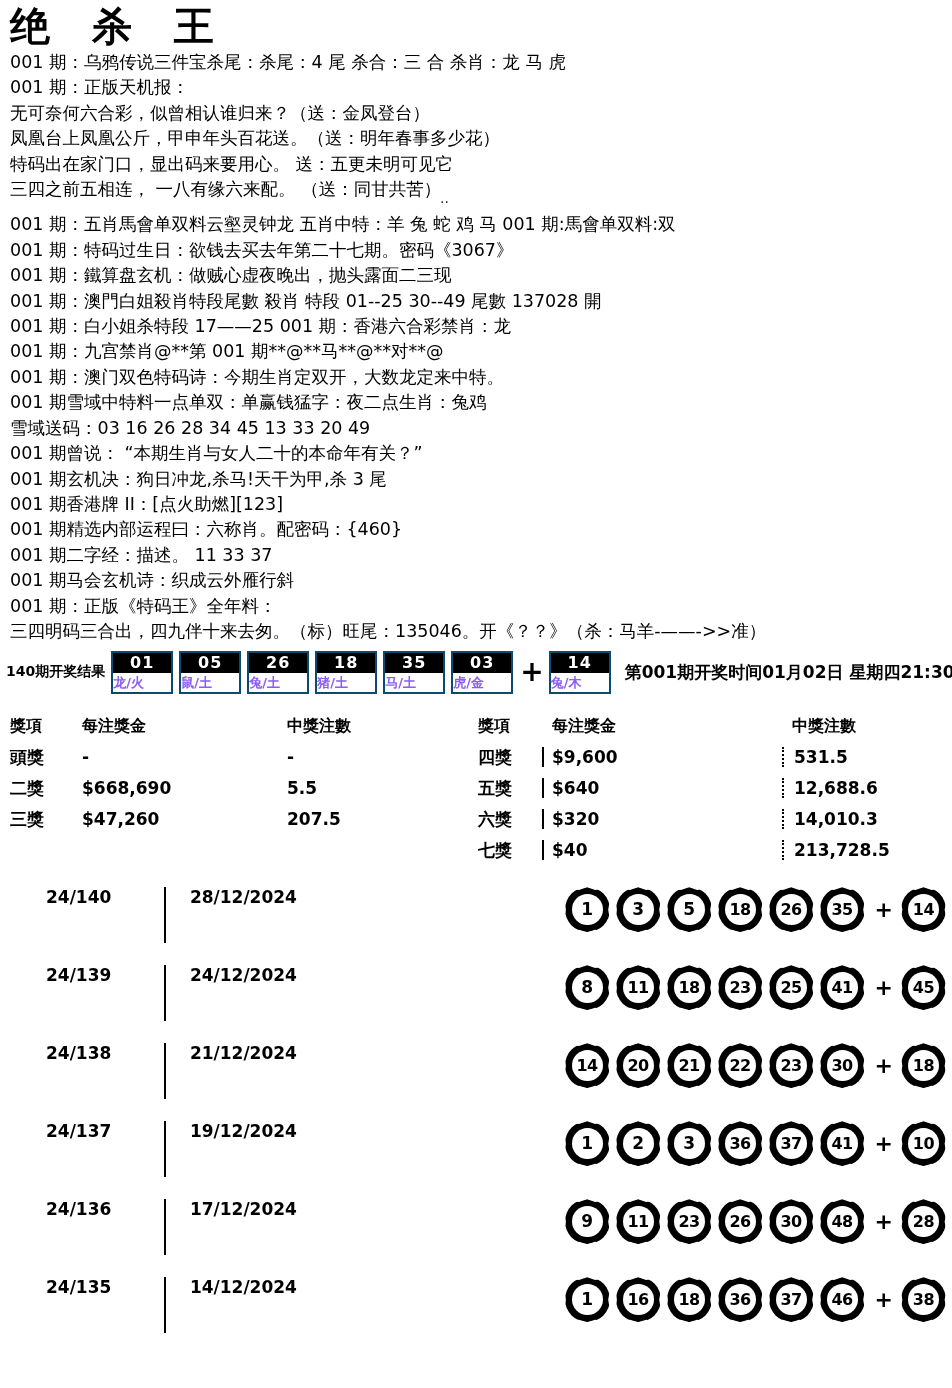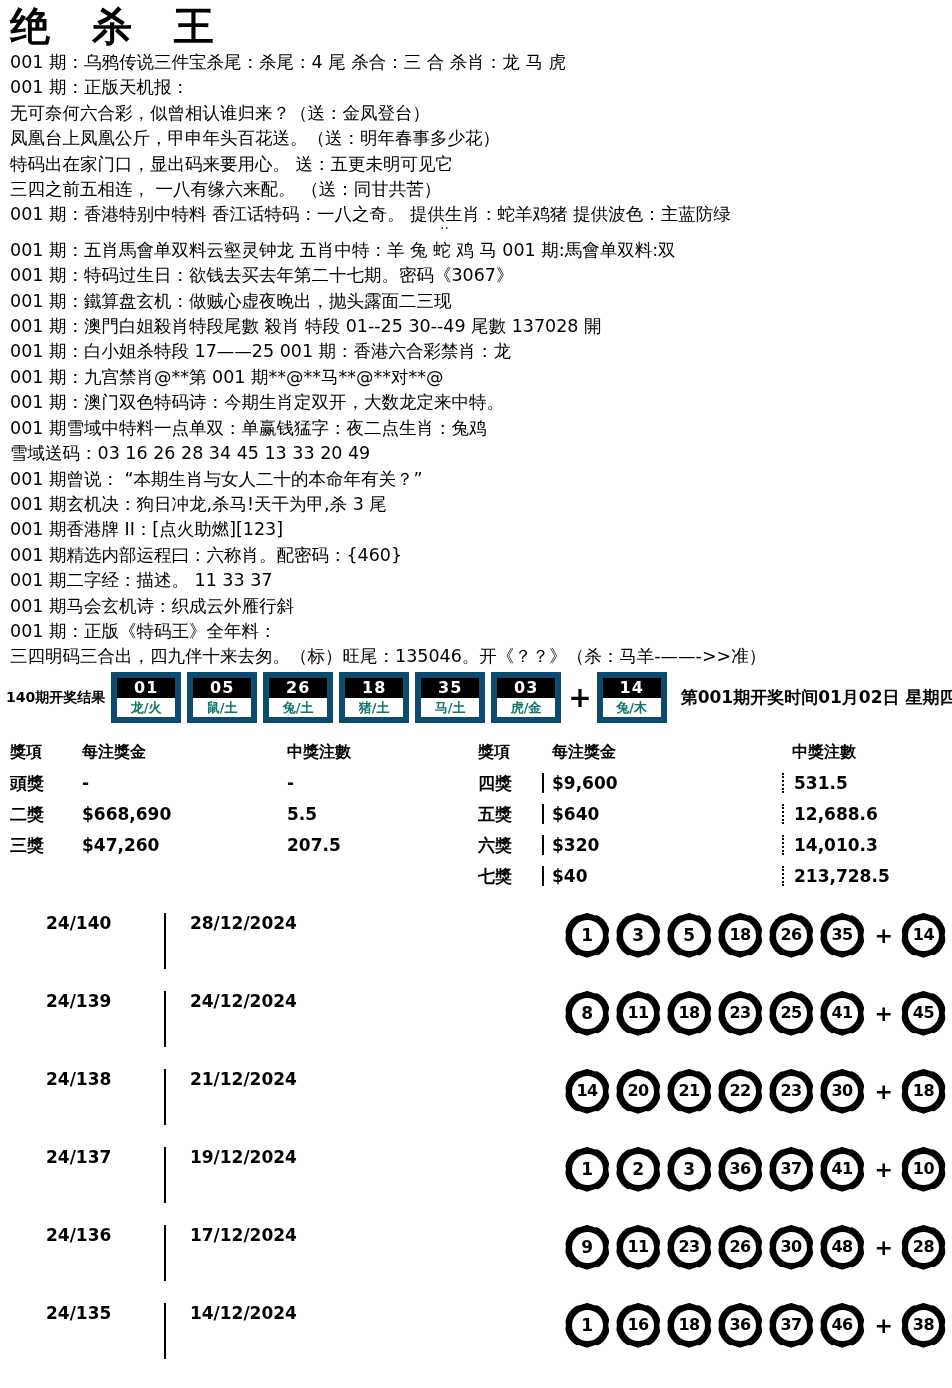--- a/index.html
+++ b/index.html
@@ -31,28 +31,28 @@
   .resultbar{
     display:flex;align-items:center;
     padding:2px 0 2px 6px;margin-top:2px;height:48px;
   }
   .resultbar .rtitle{
     font-size:14px;font-weight:bold;white-space:nowrap;margin-right:6px;
     font-family:"DejaVu Sans","Liberation Sans",sans-serif;
   }
   .balls-strip{display:flex;align-items:center;}
   .cell{
-    width:58px;margin-right:6px;border:6px solid #0c4a6e;background:#fff;
+    width:58px;margin-right:6px;border:2px solid #0c4a6e;background:#fff;
   }
   .cell .num{
     background:#000;color:#fff;font-weight:bold;font-size:16px;
     text-align:center;line-height:20px;height:20px;letter-spacing:1px;
   }
   .cell .zs{
-    color:#0f766e;font-weight:bold;font-size:13px;text-align:center;
+    color:#8b5cf6;font-weight:bold;font-size:13px;
     line-height:19px;height:19px;background:#fff;
   }
   .plus{font-size:28px;font-weight:bold;margin:0 5px 0 1px;line-height:1;}
   .drawtime{
     font-size:17px;font-weight:bold;white-space:nowrap;margin-left:8px;
   }
 
   
   .prizes{position:relative;margin-top:10px;height:165px;}
   .ptable{position:absolute;top:8px;}
@@ -102,21 +102,20 @@
 
   <div class="masthead">绝 杀 王</div>
 
   <div class="forecast">
       <div class="fline">001 期：乌鸦传说三件宝杀尾：杀尾：4 尾 杀合：三 合 杀肖：龙 马 虎</div>
       <div class="fline">001 期：正版天机报：</div>
       <div class="fline">无可奈何六合彩，似曾相认谁归来？（送：金凤登台）</div>
       <div class="fline">凤凰台上凤凰公斤，甲申年头百花送。（送：明年春事多少花）</div>
       <div class="fline">特码出在家门口，显出码来要用心。 送：五更未明可见它</div>
       <div class="fline">三四之前五相连， 一八有缘六来配。 （送：同甘共苦）</div>
-      <div class="fline">001 期：香港特别中特料 香江话特码：一八之奇。 提供生肖：蛇羊鸡猪 提供波色：主蓝防绿</div>
       <div class="dotrow"></div>
       <div class="fline">001 期：五肖馬會单双料云壑灵钟龙 五肖中特：羊 兔 蛇 鸡 马 001 期:馬會单双料:双</div>
       <div class="fline">001 期：特码过生日：欲钱去买去年第二十七期。密码《3067》</div>
       <div class="fline">001 期：鐵算盘玄机：做贼心虚夜晚出，抛头露面二三现</div>
       <div class="fline">001 期：澳門白姐殺肖特段尾數 殺肖 特段 01--25 30--49 尾數 137028 開</div>
       <div class="fline">001 期：白小姐杀特段 17——25 001 期：香港六合彩禁肖：龙</div>
       <div class="fline">001 期：九宫禁肖@**第 001 期**@**马**@**对**@</div>
       <div class="fline">001 期：澳门双色特码诗：今期生肖定双开，大数龙定来中特。</div>
       <div class="fline">001 期雪域中特料一点单双：单赢钱猛字：夜二点生肖：兔鸡</div>
       <div class="fline">雪域送码：03 16 26 28 34 45 13 33 20 49</div>

